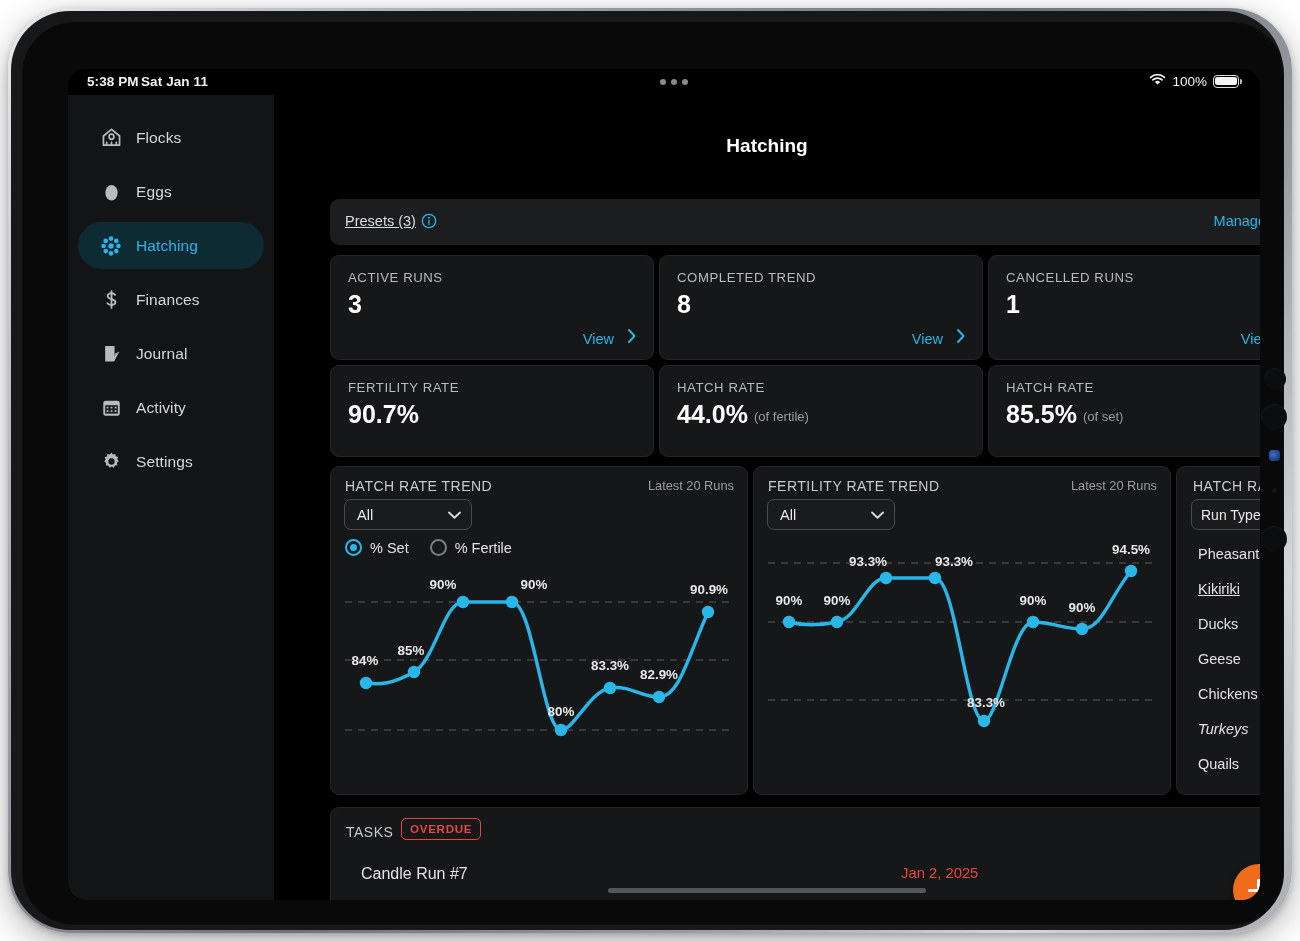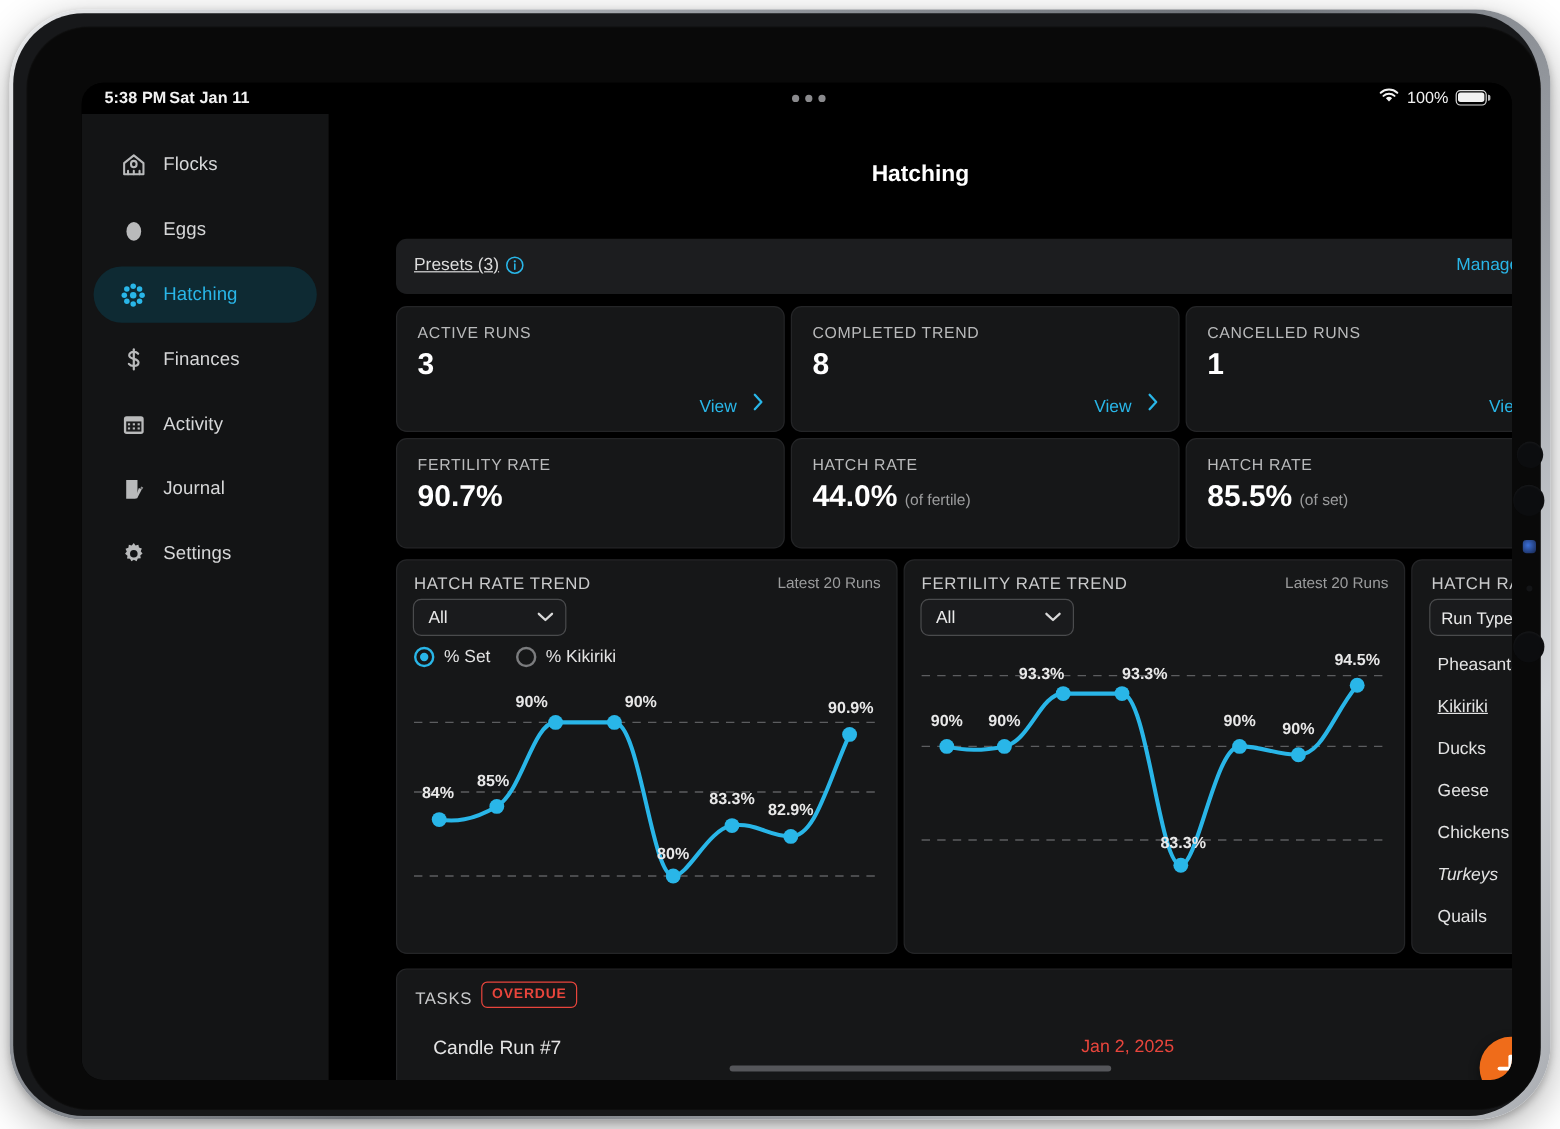--- a/index.html
+++ b/index.html
@@ -234,48 +234,48 @@
                     <path d="M12 3.2v17.6"></path>
                     <path d="M15.8 7.1c-.9-1.1-2.3-1.6-3.9-1.6-2.2 0-3.9 1.1-3.9 2.9s1.6 2.5 3.9 3.1 4.2 1.2 4.2 3.2-1.9 3-4.2 3c-1.8 0-3.3-.6-4.2-1.8"></path>
                   </svg>
                 </span>
                 <span class="nav-label">Finances</span>
               </div>
 
               <div class="nav-item">
                 <span class="nav-ico">
                   <svg width="23" height="23" viewBox="0 0 24 24">
+                    <path d="M5.4 4.2h9.8v14.2a2 2 0 0 1-2 2H5.4z" fill="#b9babb"></path>
+                    <path d="M13.4 19.6l3-8.4 2.6 1.1-4.2 7.9z" fill="#b9babb"></path>
+                    <path d="M18.4 9.9l1.8.8-.7 1.6-1.8-.8z" fill="#8d8e8f"></path>
+                  </svg>
+                </span>
+                <span class="nav-label">Journal</span>
+              </div>
+
+              <div class="nav-item">
+                <span class="nav-ico">
+                  <svg width="23" height="23" viewBox="0 0 24 24">
                     <rect x="3.4" y="5" width="17.2" height="15.6" rx="2.4" fill="#b9babb"></rect>
                     <rect x="5.4" y="9.6" width="13.2" height="8.8" fill="#1b1c1d"></rect>
                     <g fill="#b9babb">
                       <rect x="6.9" y="11.2" width="1.9" height="1.8"></rect>
                         <rect x="11.1" y="11.2" width="1.9" height="1.8"></rect>
                       <rect x="15.3" y="11.2" width="1.9" height="1.8"></rect>
                       <rect x="6.9" y="14.8" width="1.9" height="1.8"></rect>
                         <rect x="11.1" y="14.8" width="1.9" height="1.8"></rect>
                       <rect x="15.3" y="14.8" width="1.9" height="1.8"></rect>
                     </g>
                   </svg>
                 </span>
                 <span class="nav-label">Activity</span>
               </div>
 
               <div class="nav-item">
                 <span class="nav-ico">
-                  <svg width="23" height="23" viewBox="0 0 24 24">
-                    <path d="M5.4 4.2h9.8v14.2a2 2 0 0 1-2 2H5.4z" fill="#b9babb"></path>
-                    <path d="M13.4 19.6l3-8.4 2.6 1.1-4.2 7.9z" fill="#b9babb"></path>
-                    <path d="M18.4 9.9l1.8.8-.7 1.6-1.8-.8z" fill="#8d8e8f"></path>
-                  </svg>
-                </span>
-                <span class="nav-label">Journal</span>
-              </div>
-
-              <div class="nav-item">
-                <span class="nav-ico">
                   <svg width="23" height="23" viewBox="0 0 24 24" fill="#b9babb">
                     <path d="M12 2.6l1.5 2.1 2.5-.6.5 2.5 2.5.7-1 2.4 1.6 2-2 1.7.5 2.5-2.6.2-1.1 2.3-2.3-1.2-2.2 1.3-1.2-2.3-2.6-.1.4-2.5-2.1-1.6 1.5-2.1-1.1-2.3 2.5-.8.4-2.6 2.5.5z"></path>
                     <circle cx="12" cy="12" r="3.3" fill="#131415"></circle>
                   </svg>
                 </span>
                 <span class="nav-label">Settings</span>
               </div>
 
             </div>
           </div>
@@ -350,21 +350,21 @@
                     </svg>
                 </span>
               </div>
               <div class="radios" style="left:14px;top:72px;">
                 <span class="radio">
                   <span class="rdot on"></span>
                   <span>% Set</span>
                 </span>
                 <span class="radio">
                   <span class="rdot"></span>
-                  <span>% Kikiriki</span>
+                  <span>% Fertile</span>
                 </span>
               </div>
               <svg class="chart-svg" style="left:0;top:100px;" width="418" height="210" viewBox="0 0 418 210">
                 <g stroke="#5c5d5f" stroke-width="1.2" stroke-dasharray="7 6">
                   <line x1="14" y1="35" x2="404" y2="35"></line>
                   <line x1="14" y1="93" x2="404" y2="93"></line>
                   <line x1="14" y1="163" x2="404" y2="163"></line>
                 </g>
                 <path d="M35,116 C 48,118 62,117 83,105 C 104,93 113,35 132,35 C 152,35 162,35 181,35 C 202,35 212,163 230,163 C 243,163 259,124 279,121 C 299,118 309,130 328,130 C 348,130 357,90 377,45" fill="none" stroke="#29b6e8" stroke-width="3.4" stroke-linecap="round" stroke-linejoin="round"></path>
                 <g fill="#29b6e8">

